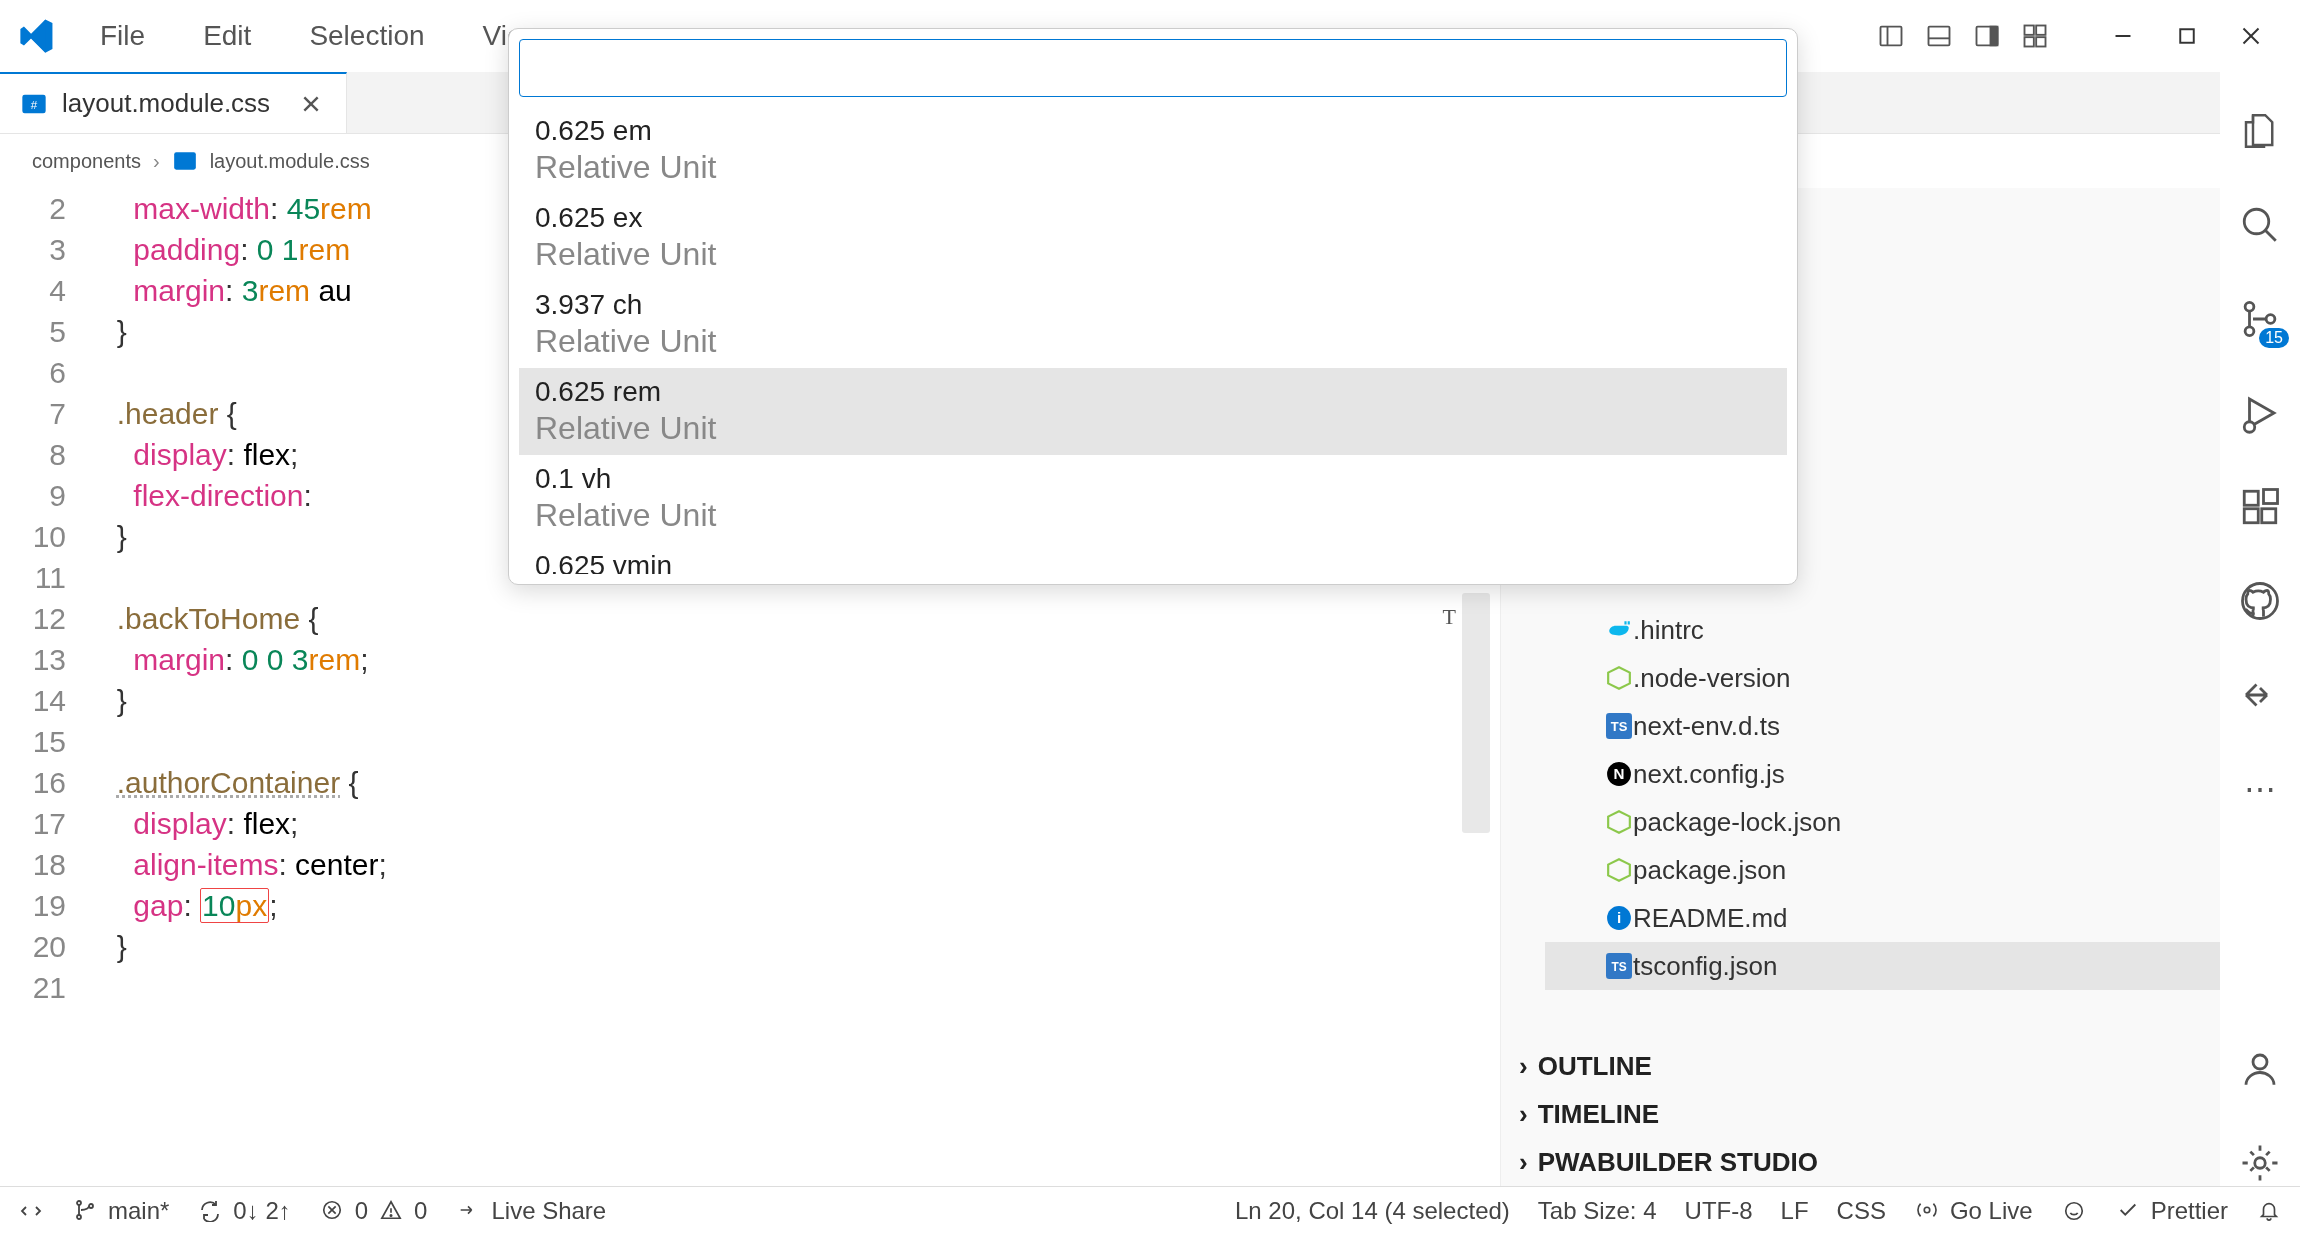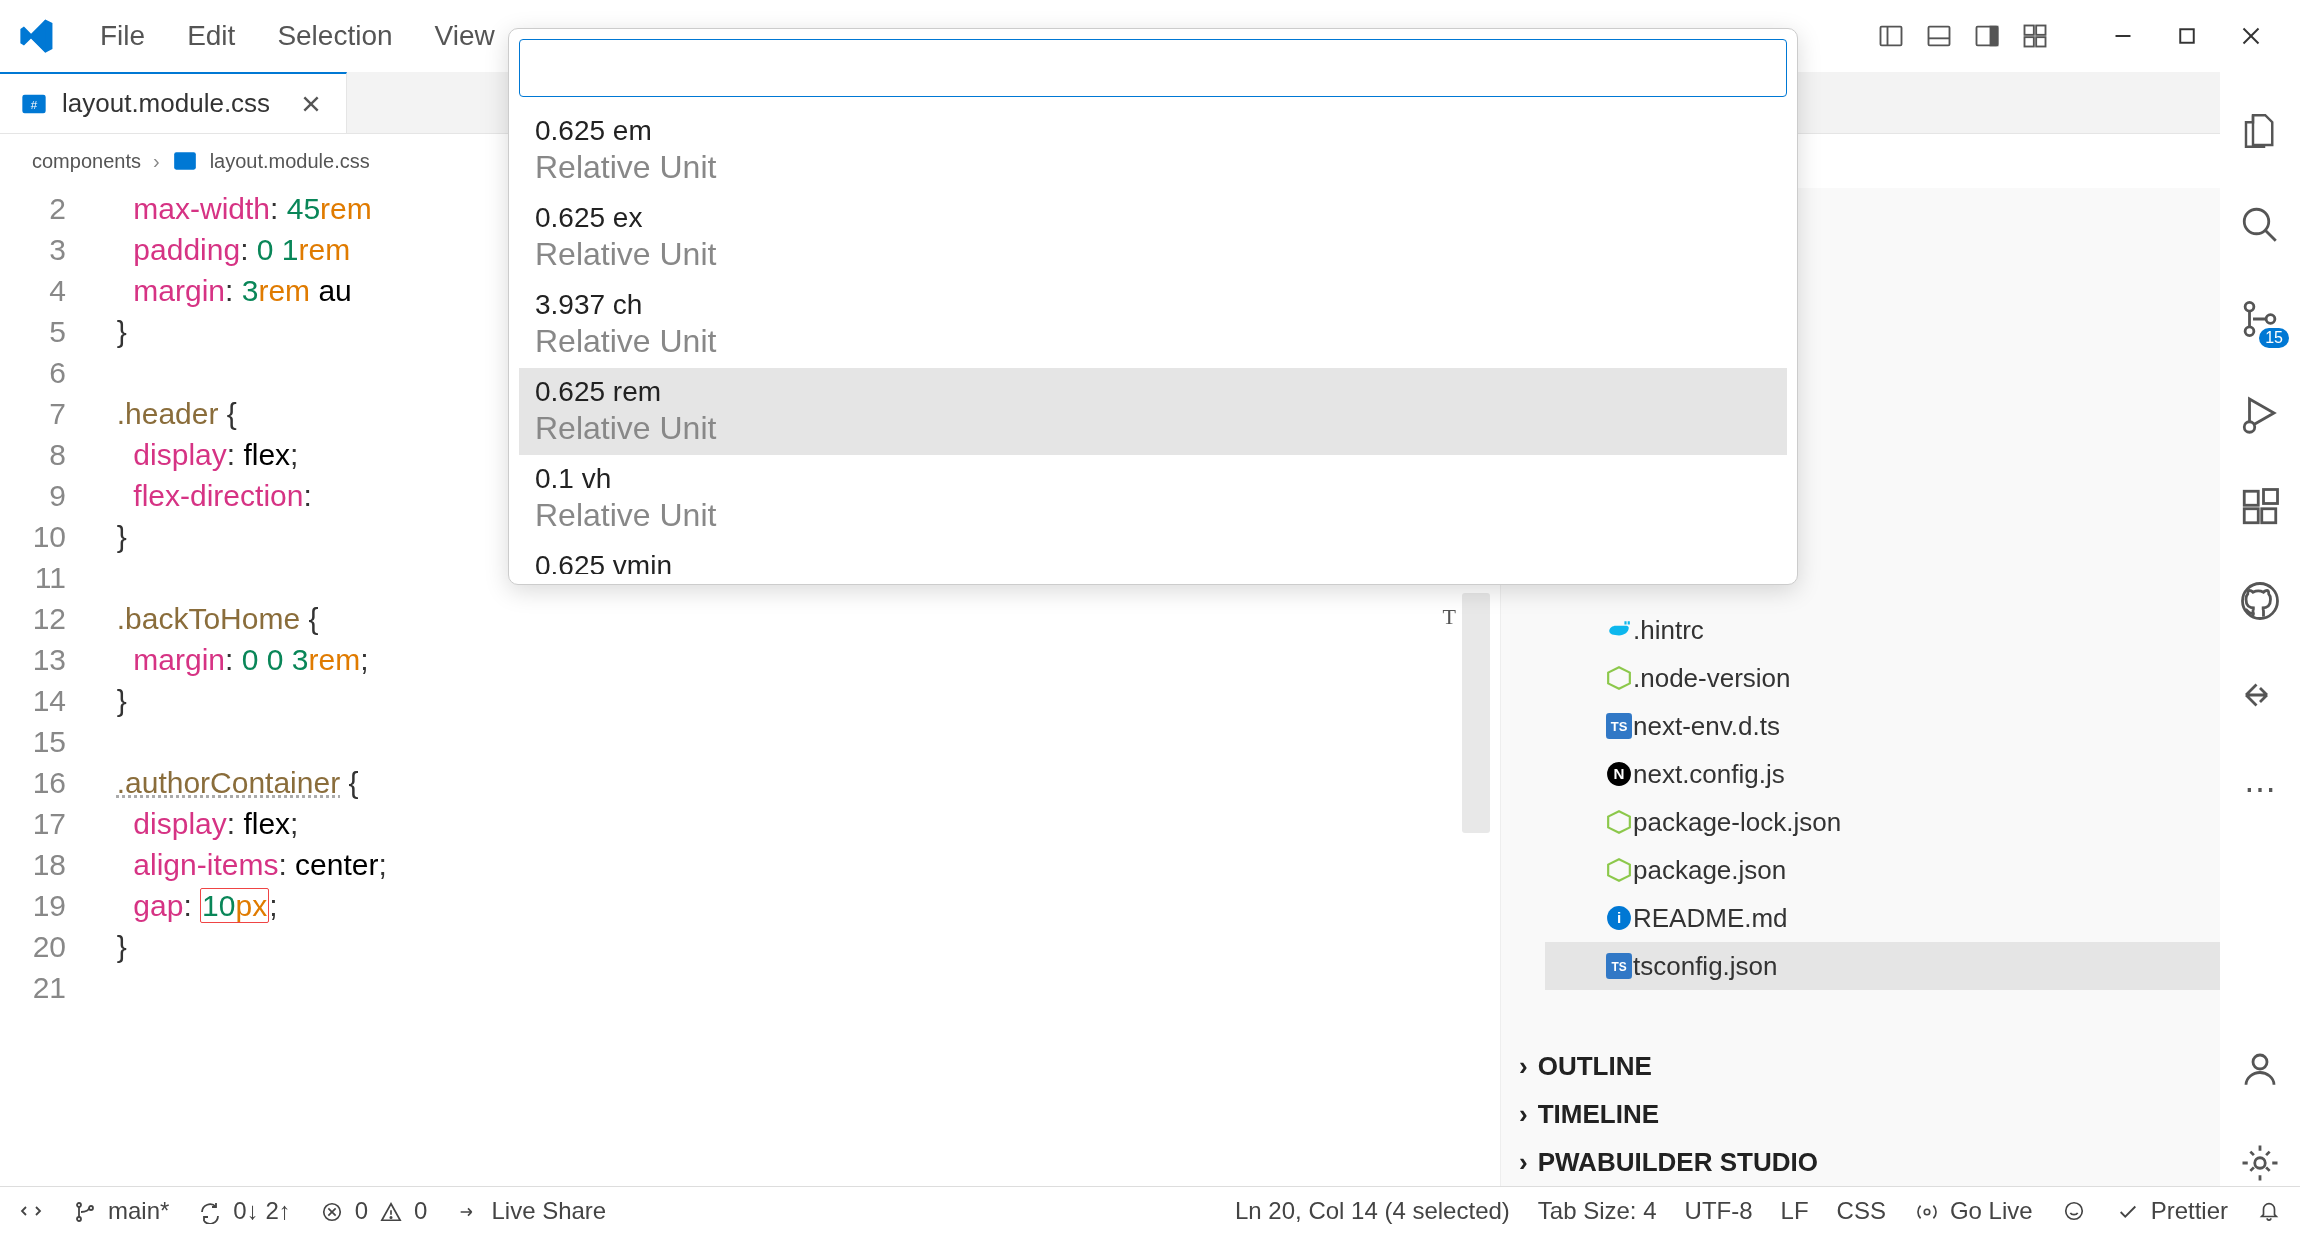--- a/index.html
+++ b/index.html
@@ -1,21 +1,21 @@
 <!DOCTYPE html>
 <html><head>
 <meta charset="utf-8">
 <style>
 * { margin: 0; padding: 0; box-sizing: border-box; font-family: "Segoe UI", -apple-system, sans-serif; }
 body { background: #ffffff; color: #333; overflow: hidden; width: 2300px; height: 1234px; transform-origin: top left; }
 
 
 .titlebar { height: 72px; display: flex; align-items: center; padding: 0 18px; position: relative; }
 .titlebar .logo { margin-right: 28px; display:flex; align-items:center;}
-.titlebar .menu { display: flex; gap: 10px; align-items: flex-start; }
+.titlebar .menu { display: flex; gap: 26px; align-items: flex-start; }
 .titlebar .menu-item { padding: 6px 16px; font-size: 28px; color: #555; cursor: pointer; border-radius: 4px; }
 .titlebar .right-controls { margin-left: auto; display: flex; align-items: center; gap: 6px; }
 .layout-icons { display:flex; gap:6px; margin-right:30px;}
 .layout-icons .licon { width:42px; height:42px; display:flex; align-items:center; justify-content:center; cursor:pointer;}
 .win-controls { display:flex; gap:2px;}
 .win-controls .wbtn { width:62px; height:42px; display:flex; align-items:center; justify-content:center; cursor:pointer;}
 
 
 .tabbar { height: 62px; background: #f3f3f3; display: flex; align-items: stretch; position: relative; border-bottom: 1px solid #e5e5e5; }
 .tab { background: #ffffff; display: flex; align-items: center; padding: 0 20px; gap: 14px; border-top: 2px solid #0078d4; border-right: 1px solid #e5e5e5; }
@@ -73,21 +73,21 @@
 .qp-list { margin-top: 10px; max-height: 482px; overflow: hidden; }
 .qp-item { padding: 8px 16px; cursor: pointer; }
 .qp-item .qp-title { font-size: 28px; color: #222; }
 .qp-item .qp-sub { font-size: 32px; color: #888; margin-top: 2px; }
 .qp-item.selected { background: #e5e5e5; }
 .qp-item.cut .qp-title { font-size:28px; color:#222;}
 .qp-item.cut { padding-bottom:0; height:32px; overflow:hidden;}
 
 
 .statusbar { position: absolute; left: 0; right: 0; bottom: 0; height: 48px; background: #fff; border-top: 1px solid #ddd; display: flex; align-items: center; padding: 0 18px; font-size: 24px; color: #444; gap: 28px; }
-.statusbar .sitem { display:flex; align-items:flex-end; gap:10px; cursor:pointer;}
+.statusbar .sitem { display:flex; align-items:flex-start; gap:10px; cursor:pointer;}
 .statusbar .spacer { flex:1;}
 .sicon { width:26px; height:26px; display:inline-flex; align-items:center; justify-content:center;}
 
 svg { display:block; }
 </style>
 </head>
 <body>
 
 <div class="titlebar">
   <div class="logo">

